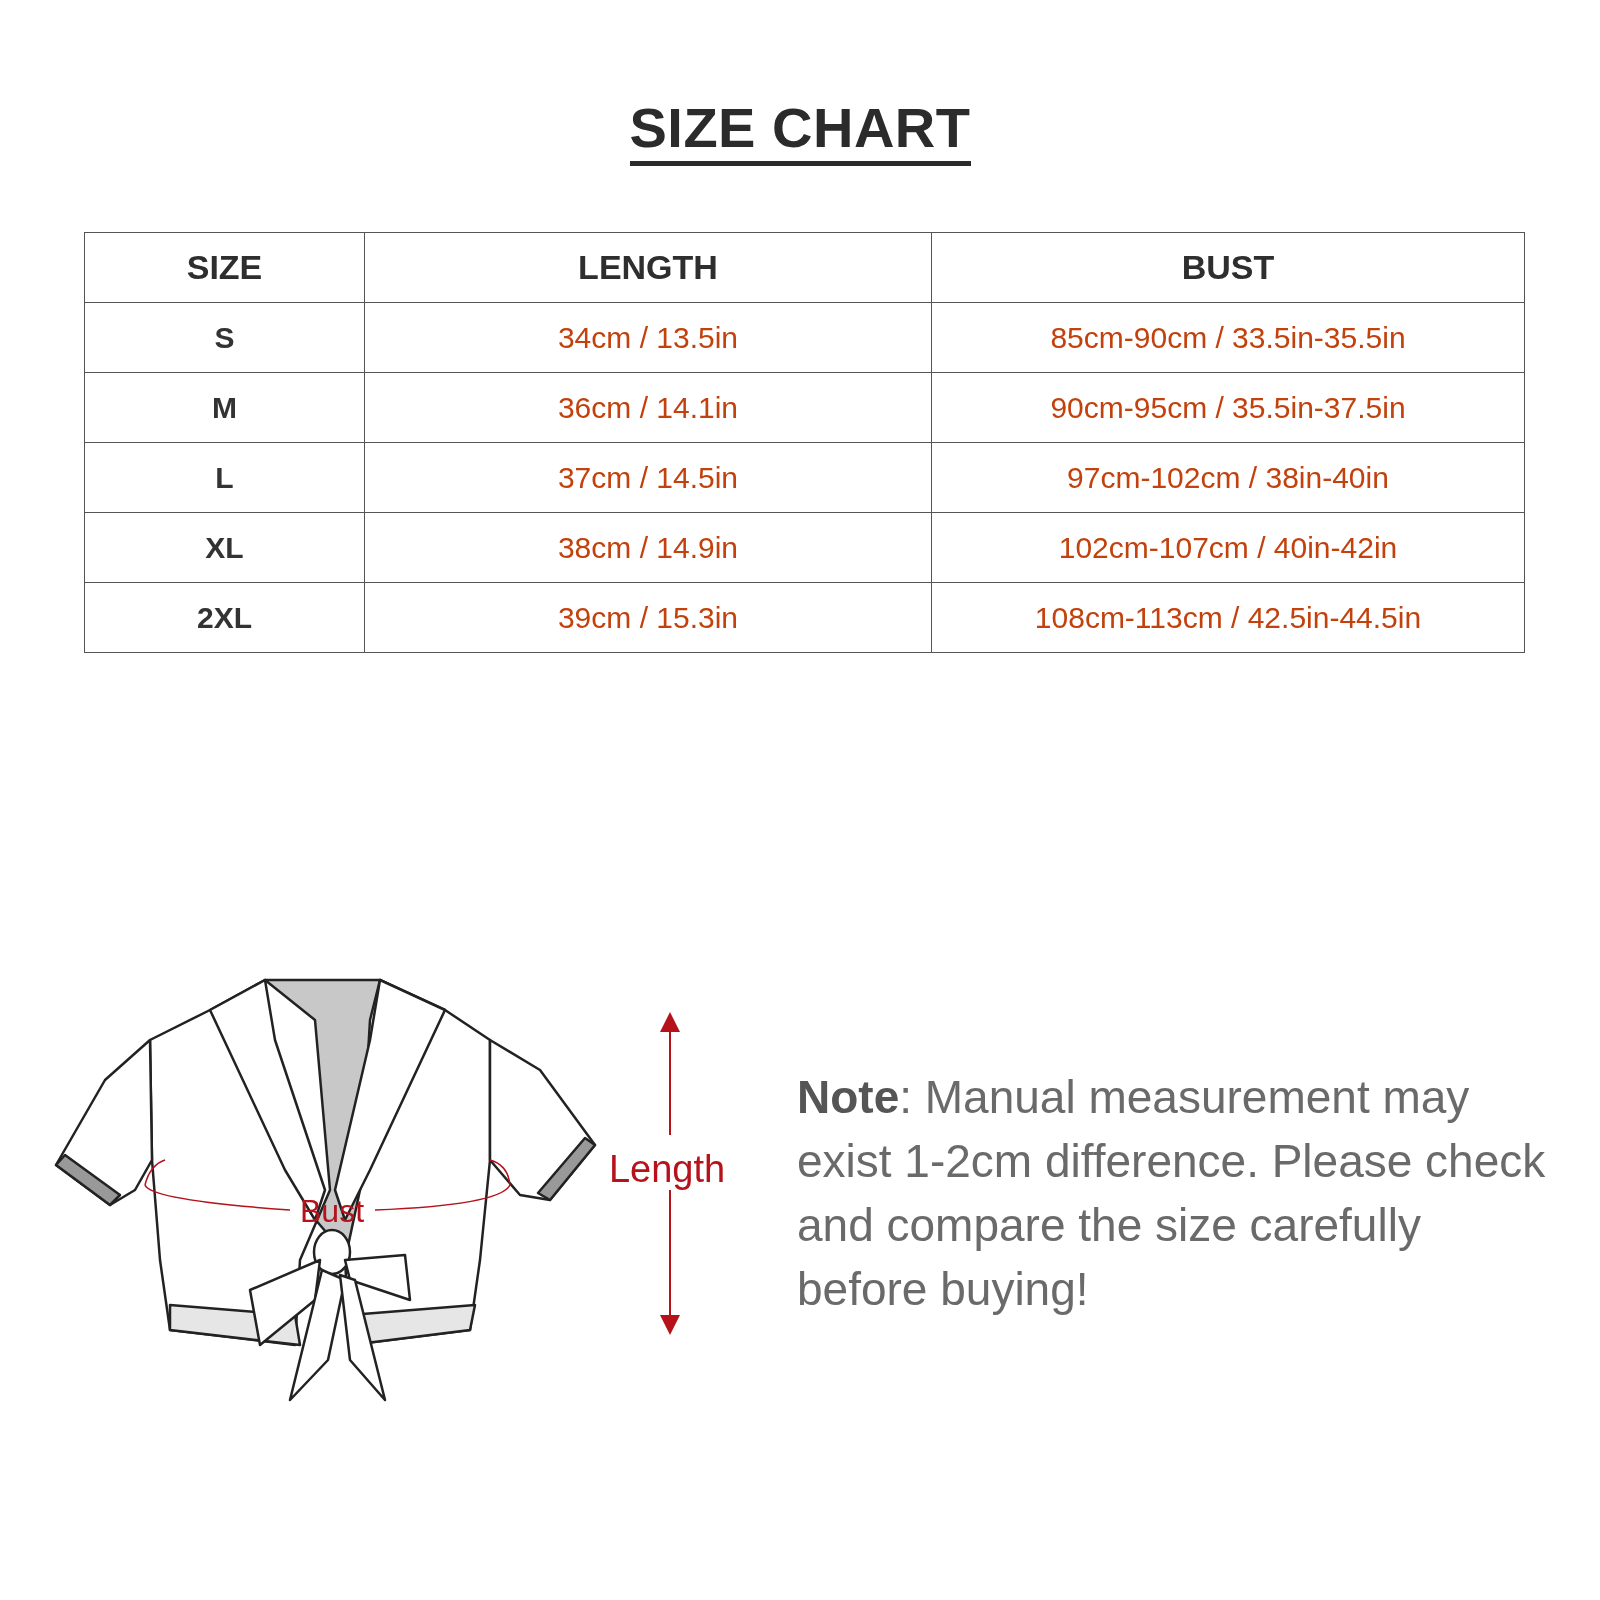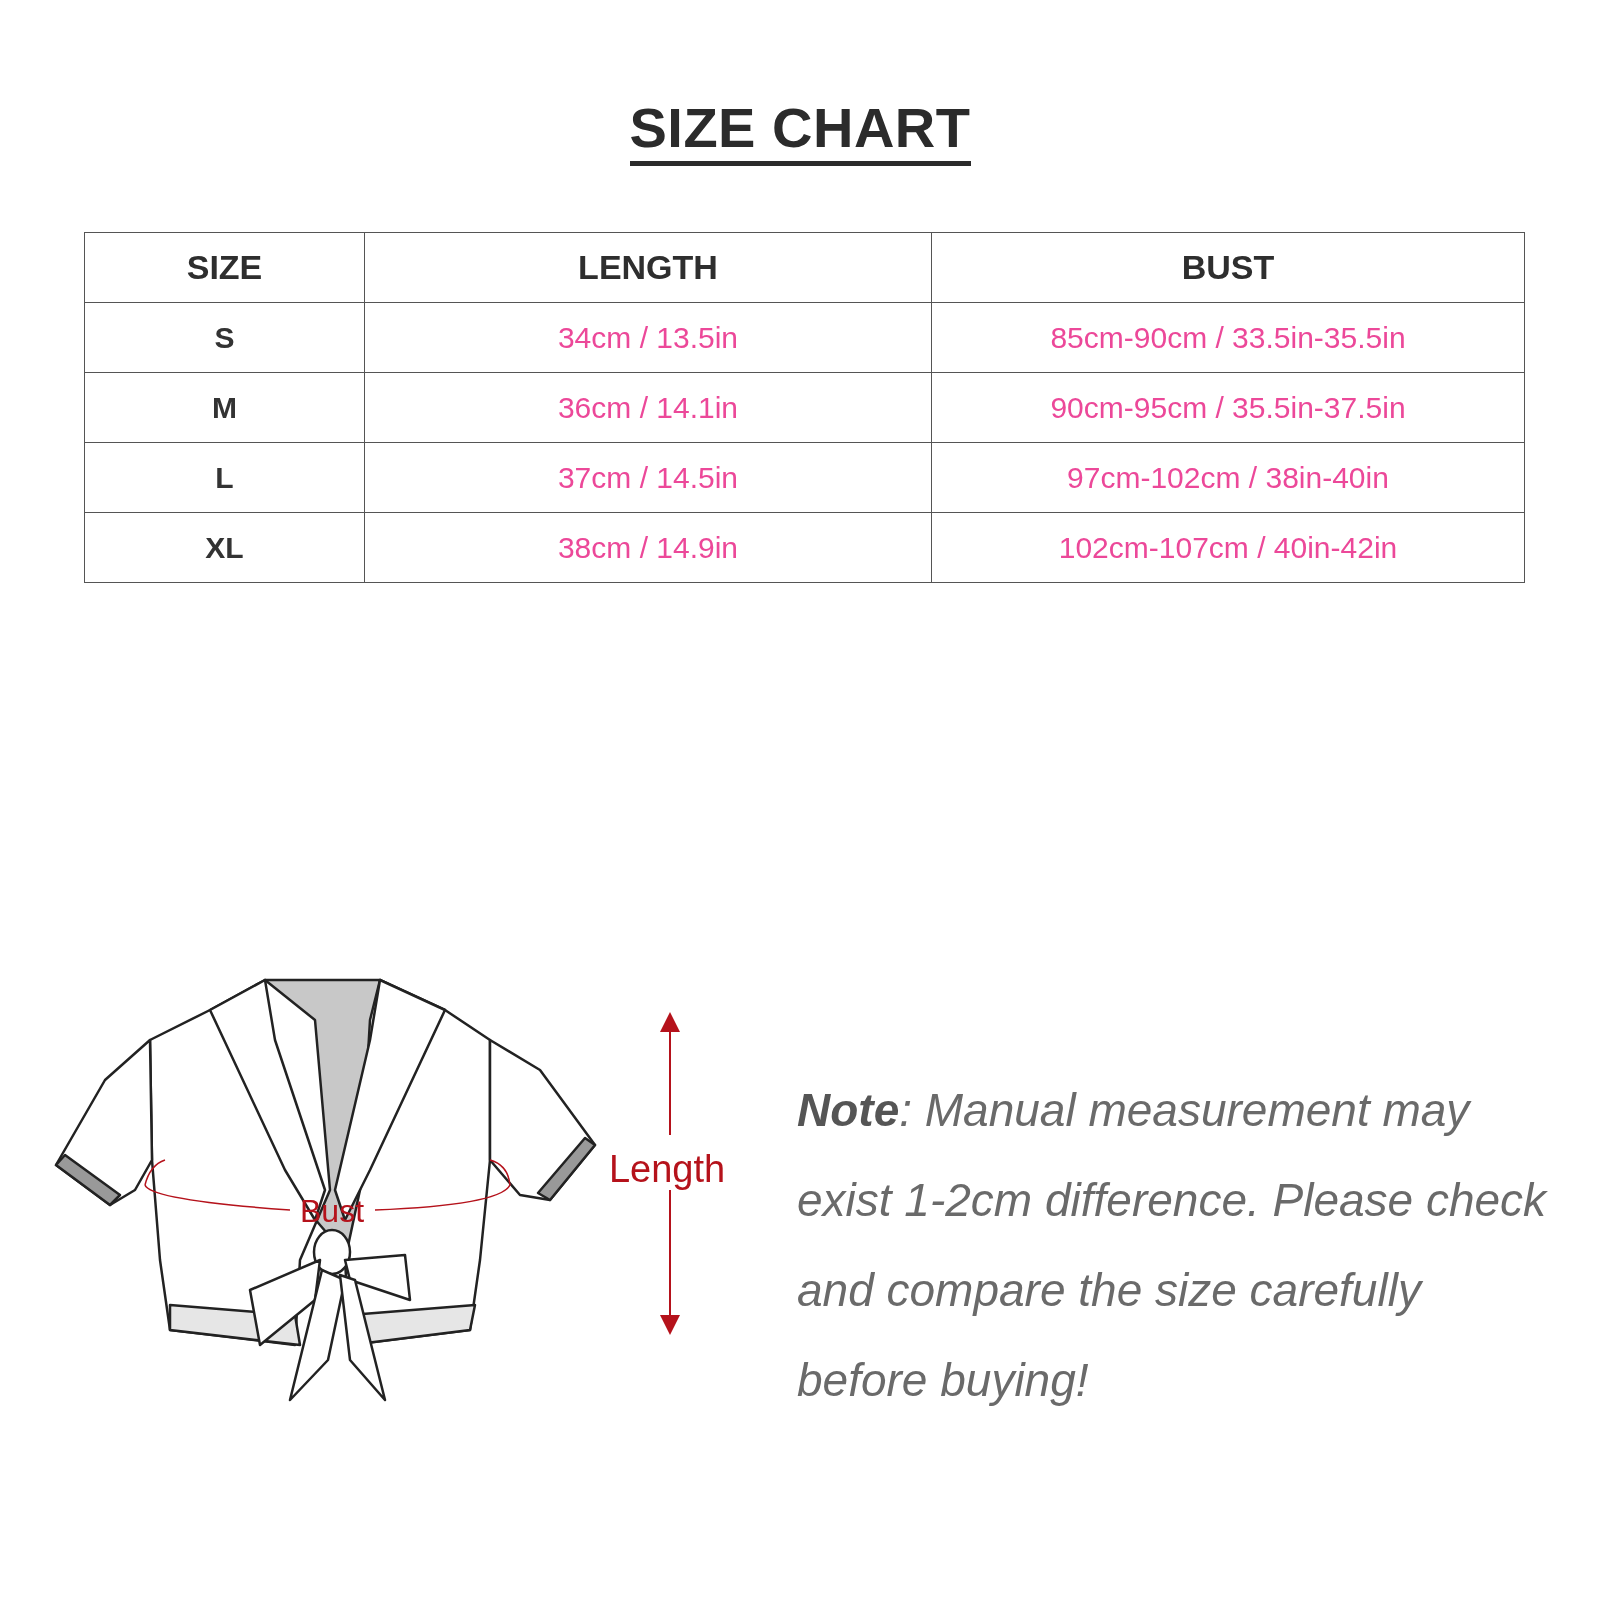--- a/index.html
+++ b/index.html
@@ -16,25 +16,25 @@
     }
     table.size-table {
       position: absolute; top: 232px; left: 84px; width: 1440px;
       border-collapse: collapse; table-layout: fixed;
     }
     table.size-table td, table.size-table th {
       border: 1.5px solid #555; height: 69px; text-align: center; padding: 0;
     }
     table.size-table th { font-size: 34px; font-weight: bold; color: #2e2e2e; margin-left: 37px; }
     td.size-cell { font-size: 30px; font-weight: bold; color: #333; }
-    td.val-cell { font-size: 30px; color: #ec4899; }
+    td.val-cell { font-size: 30px; color: #c2410c; }
     .diagram { position: absolute; left: 50px; top: 960px; width: 700px; height: 460px; }
     .note {
       position: absolute; left: 797px; top: 1065px; width: 760px;
-      font-size: 46px; line-height: 90px; color: #6a6a6a; font-style: italic;
+      font-size: 46px; line-height: 64px; color: #6a6a6a;
     }
     .note b { color: #555; }
   </style>
 </head>
 <body>
 
 <div class="title">
   <span>SIZE CHART</span>
 </div>
 
@@ -64,20 +64,25 @@
     </tr>
     <tr>
       <td class="size-cell">L</td>
       <td class="val-cell">37cm / 14.5in</td>
       <td class="val-cell">97cm-102cm / 38in-40in</td>
     </tr>
     <tr>
       <td class="size-cell">XL</td>
       <td class="val-cell">38cm / 14.9in</td>
       <td class="val-cell">102cm-107cm / 40in-42in</td>
+    </tr>
+    <tr>
+      <td class="size-cell">2XL</td>
+      <td class="val-cell">39cm / 15.3in</td>
+      <td class="val-cell">108cm-113cm / 42.5in-44.5in</td>
     </tr>
   </tbody>
 </table>
 
 <svg class="diagram" viewBox="0 0 700 460" xmlns="http://www.w3.org/2000/svg">
   <g fill="#fff" stroke="#222" stroke-width="2.5" stroke-linejoin="round">
 
     <path d="M215 20 L330 20 L320 180 L300 300 L240 230 Z" fill="#c8c8c8"></path>
 
     <path d="M160 50 L215 20 L265 60 L280 230 L250 300 L245 385 L120 370 L110 300 L102 200 L100 80 Z"></path>

